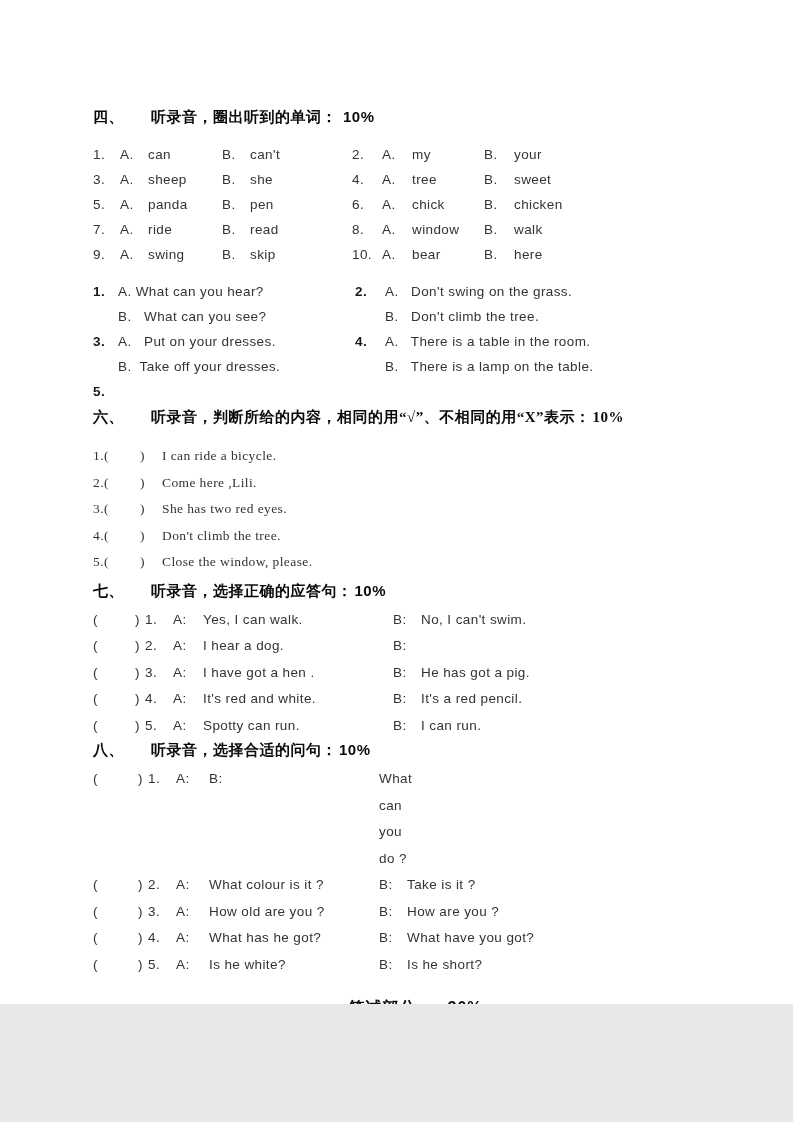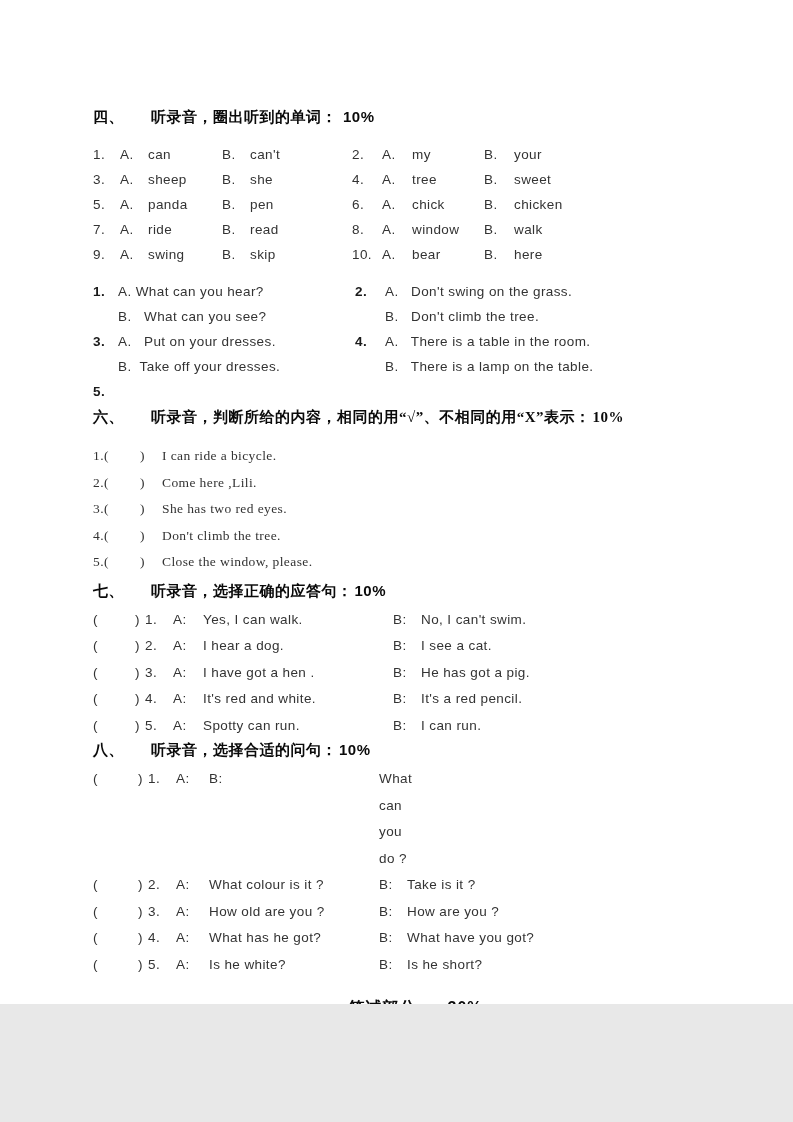--- a/index.html
+++ b/index.html
@@ -207,21 +207,20 @@
           <span data-bind="section7.items.0.b">B:</span>
           <span data-bind="section7.items.0.bt">No, I can't swim.</span>
         </div>
         <div class="s7row">
           <span data-bind="section7.items.1.o">(</span>
           <span data-bind="section7.items.1.c">)</span>
           <span data-bind="section7.items.1.n">2.</span>
           <span data-bind="section7.items.1.a">A:</span>
           <span data-bind="section7.items.1.at">I hear a dog.</span>
           <span data-bind="section7.items.1.b">B:</span>
-          <span data-bind="section7.items.1.bt">I see a cat.</span>
         </div>
         <div class="s7row">
           <span data-bind="section7.items.2.o">(</span>
           <span data-bind="section7.items.2.c">)</span>
           <span data-bind="section7.items.2.n">3.</span>
           <span data-bind="section7.items.2.a">A:</span>
           <span data-bind="section7.items.2.at">I have got a hen .</span>
           <span data-bind="section7.items.2.b">B:</span>
           <span data-bind="section7.items.2.bt">He has got a pig.</span>
         </div>

